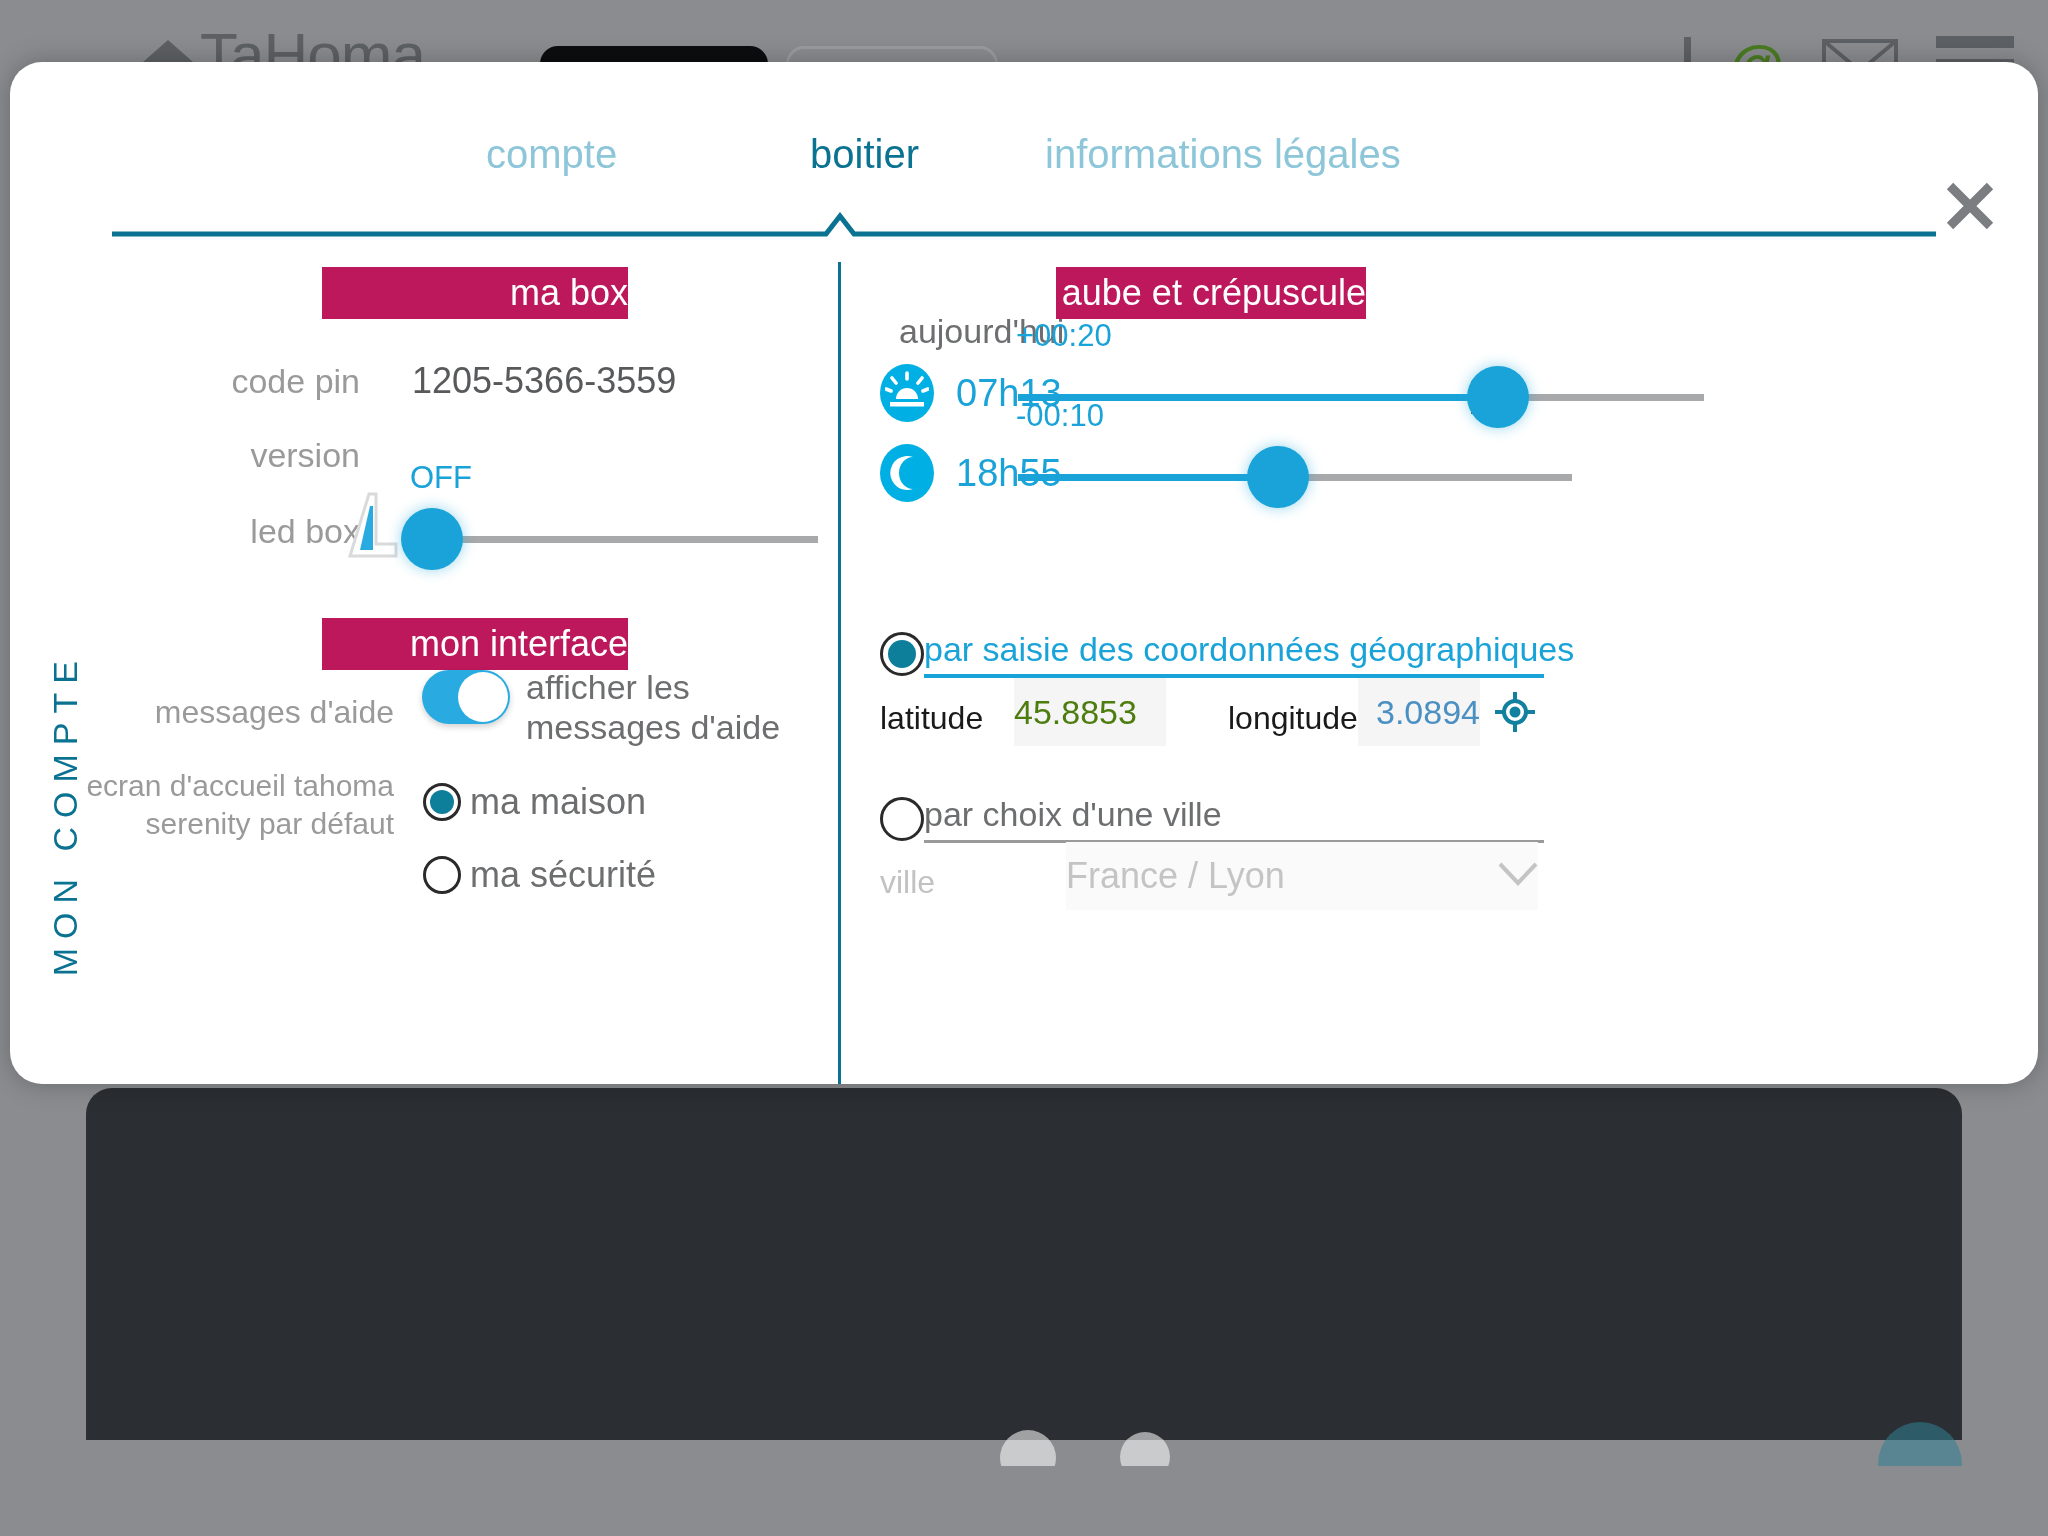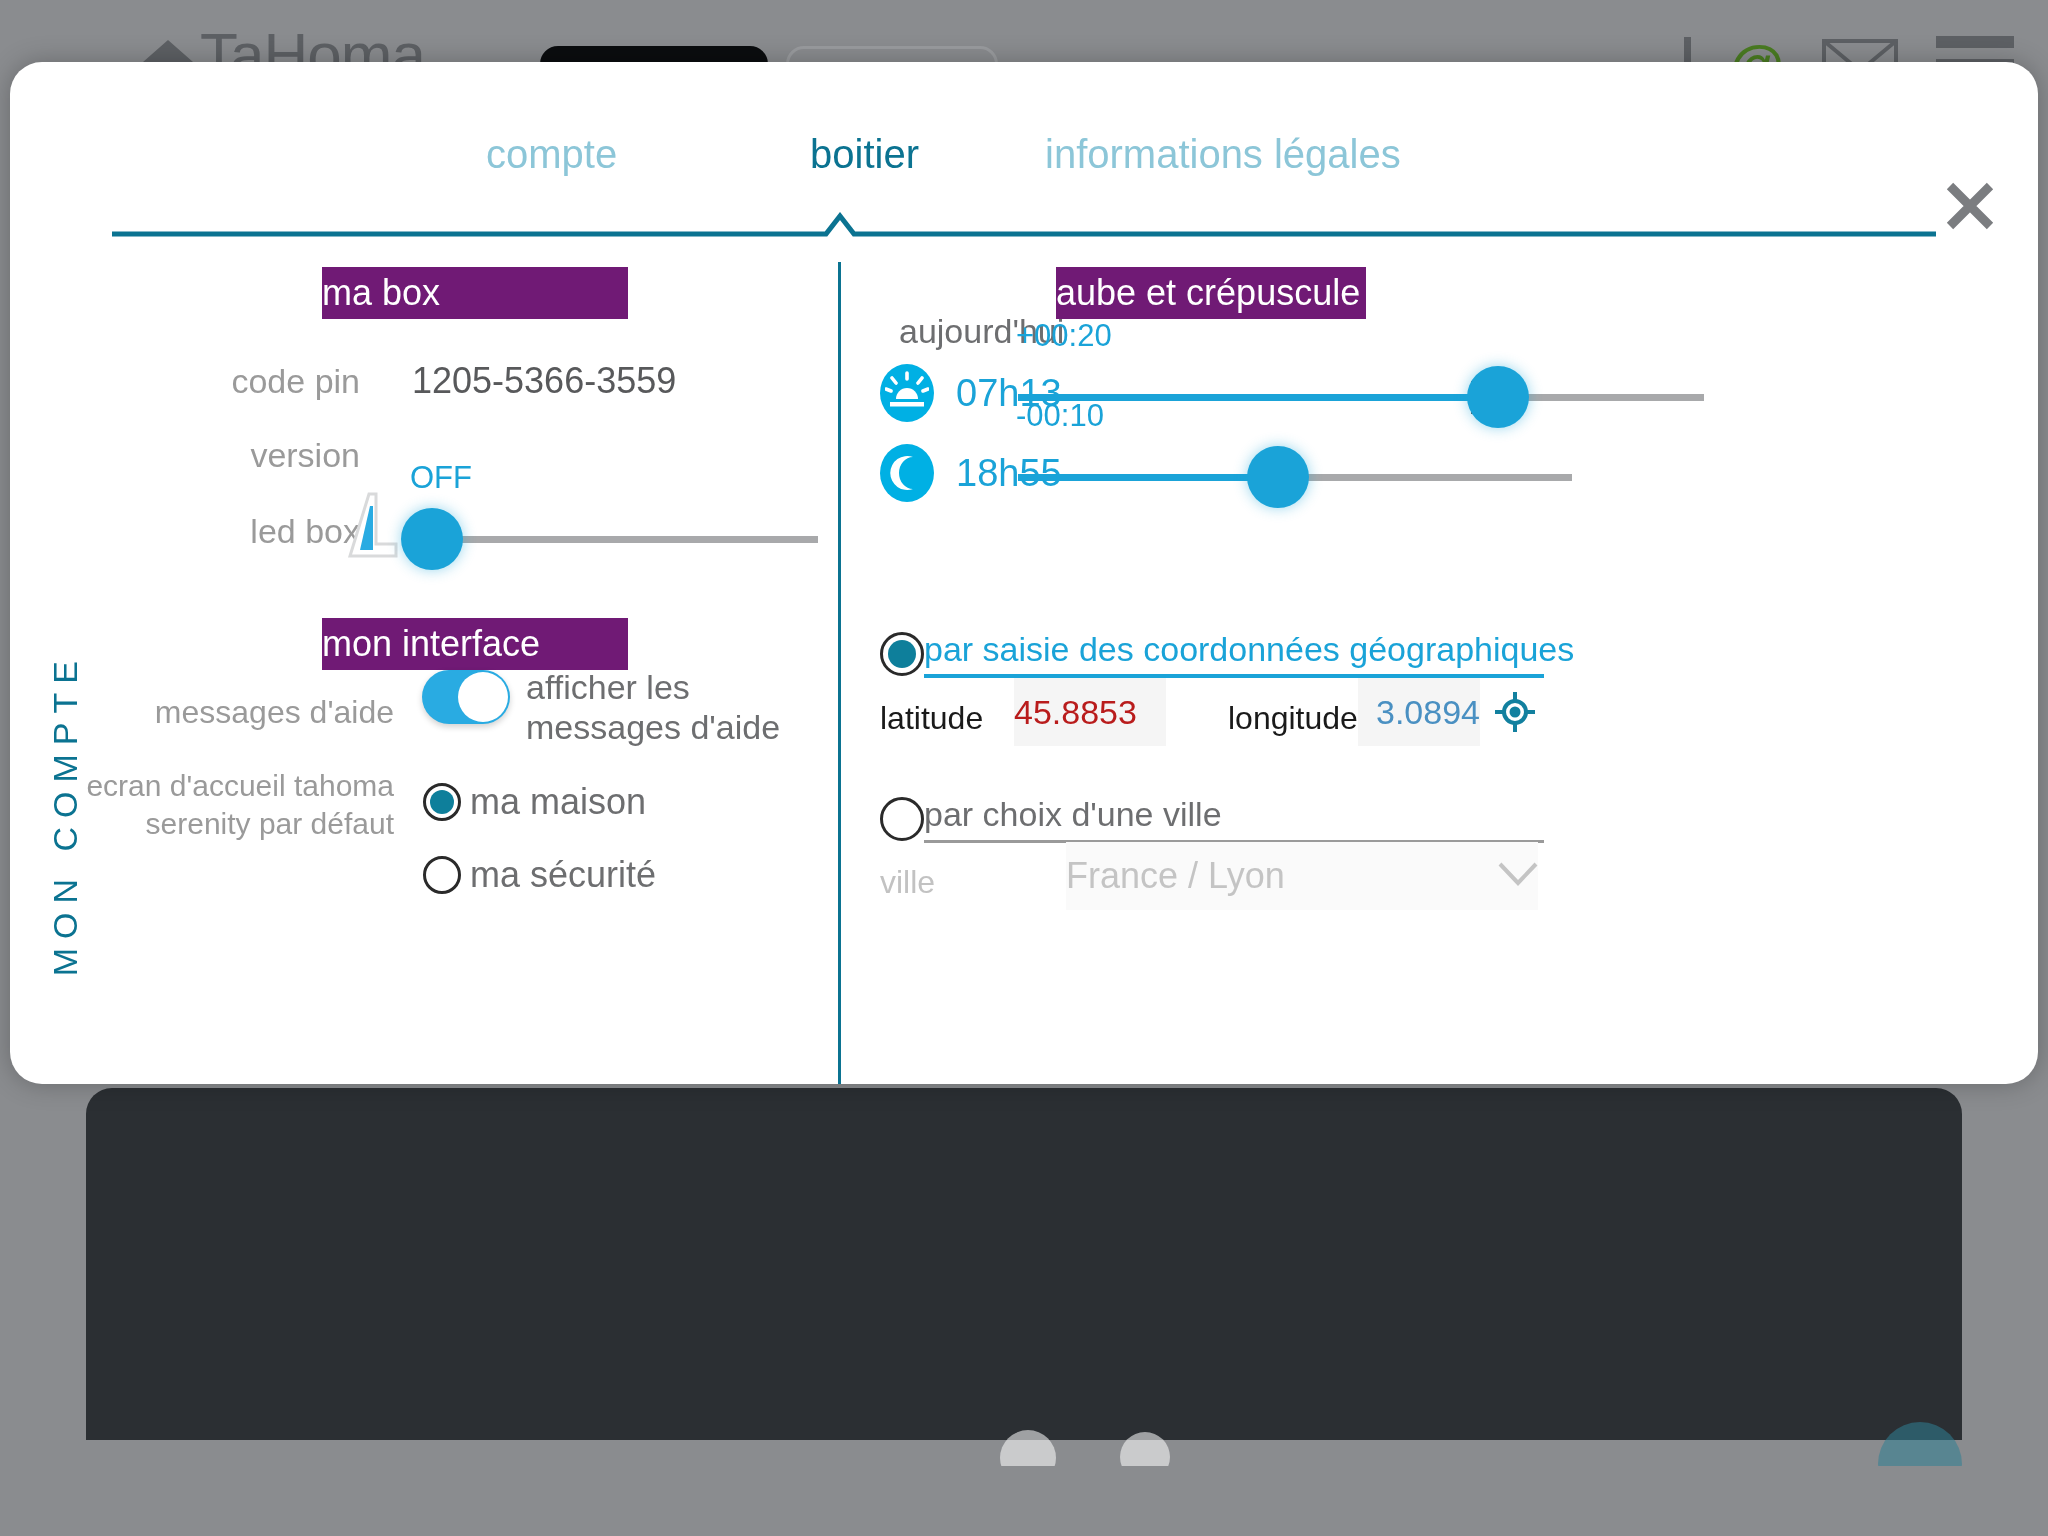--- a/index.html
+++ b/index.html
@@ -95,22 +95,22 @@
 
   
   #pane-left  { position: absolute; left: 0;   top: 180px; width: 828px; height: 842px; }
   #pane-right { position: absolute; left: 828px; top: 180px; width: 1200px; height: 842px; }
   #pane-divider {
     position: absolute; left: 828px; top: 200px; width: 3px; height: 880px;
     background: #0b7391;
   }
 
   .section-title {
-    background: #701a75; color: #ffffff; font-size: 36px;
-    text-align: left; height: 52px; line-height: 52px;
+    background: #be185d; color: #ffffff; font-size: 36px;
+    text-align: right; height: 52px; line-height: 52px;
   }
   #title-ma-box       { position: absolute; left: 312px; top: 25px; width: 306px; }
   #title-mon-interface{ position: absolute; left: 312px; top: 376px; width: 306px; }
   #title-aube         { position: absolute; left: 218px; top: 25px; width: 310px; }
 
   
   .row-label {
     color: #9a9a9a; font-size: 34px; text-align: right;
   }
   #lbl-code-pin { position: absolute; left: 80px; top: 120px; width: 270px; }
@@ -219,21 +219,21 @@
     background: #1aa3d8;
   }
 
   #lbl-latitude {
     position: absolute; left: 42px; top: 458px; font-size: 32px; color: #1a1a1a;
   }
   #fld-latitude {
     position: absolute; left: 176px; top: 436px; width: 152px; height: 68px;
     background: #f5f5f5; display: flex; align-items: center; padding-left: 0;
   }
-  #fld-latitude span { font-size: 34px; color: #b91c1c; }
+  #fld-latitude span { font-size: 34px; color: #4d7c0f; }
 
   #lbl-longitude {
     position: absolute; left: 390px; top: 458px; font-size: 32px; color: #1a1a1a;
   }
   #fld-longitude {
     position: absolute; left: 520px; top: 436px; width: 122px; height: 68px;
     background: #f5f5f5; display: flex; align-items: center; justify-content: flex-end;
   }
   #fld-longitude span { font-size: 34px; color: #4a90c2; }
 

